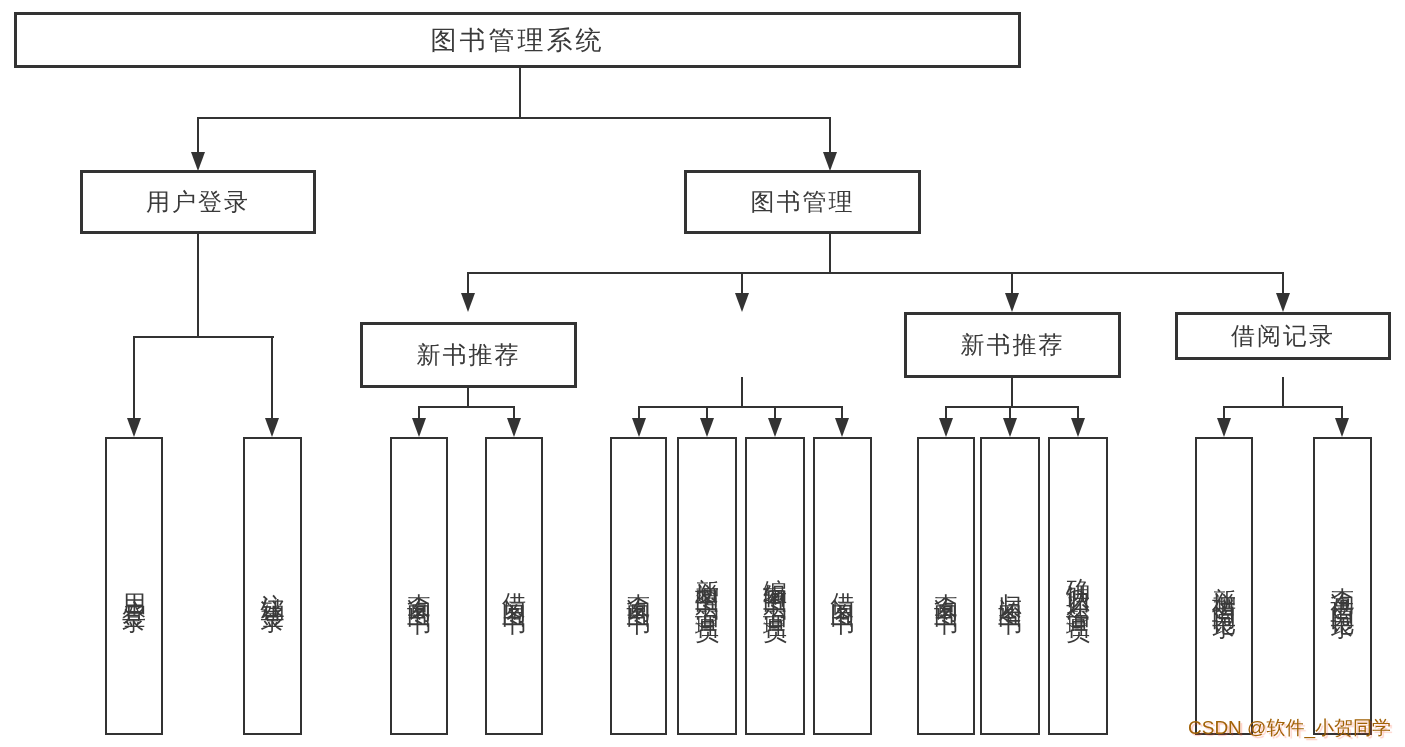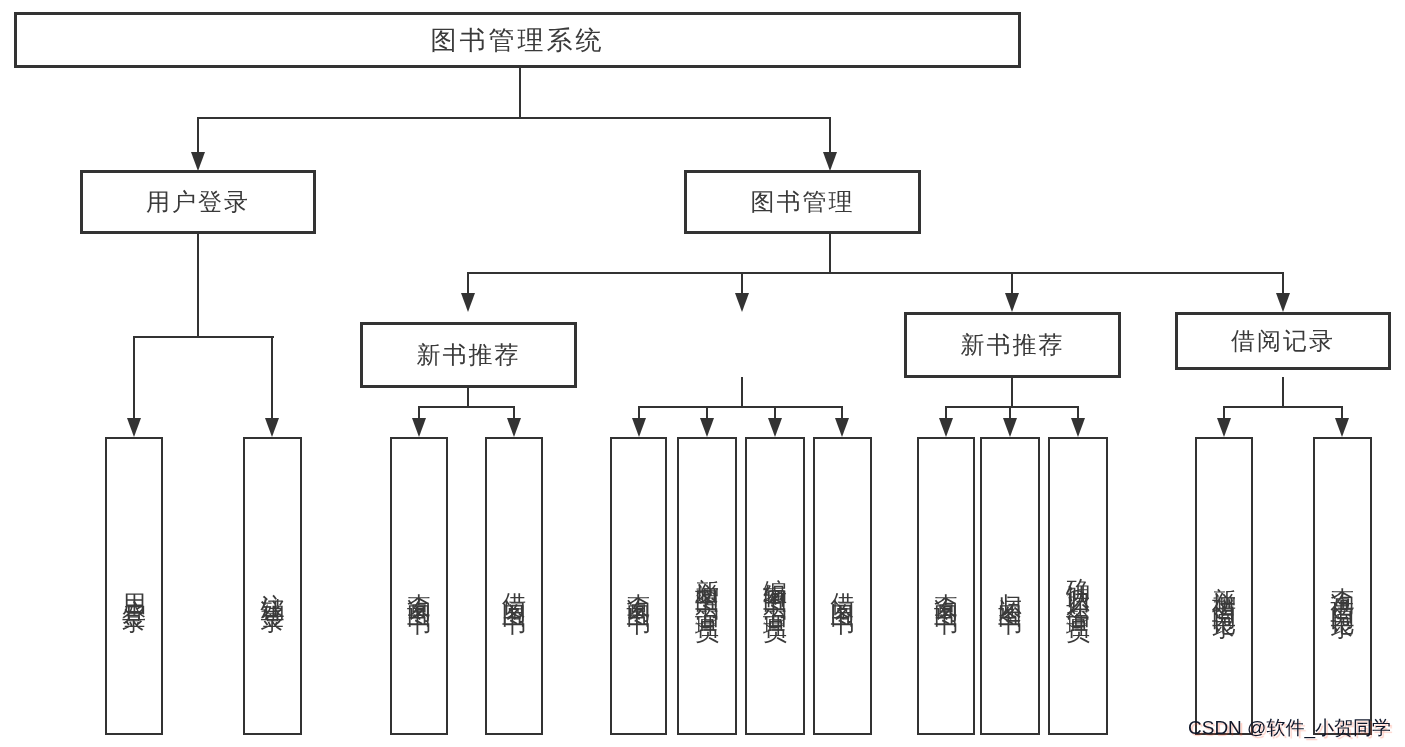--- a/index.html
+++ b/index.html
@@ -22,37 +22,37 @@
   .hl,.vl{position:absolute;background:#333333;z-index:1;}
   .hl{height:2px;}
   .vl{width:2px;}
   .ah{
     position:absolute;width:0;height:0;z-index:1;
     border-left:7px solid transparent;border-right:7px solid transparent;
     border-top:19px solid #333333;
   }
   .watermark{
     position:absolute;left:1188px;top:715px;z-index:3;
-    font-size:19px;color:#0f172a;white-space:nowrap;
+    font-size:19px;color:#a16207;white-space:nowrap;
     text-shadow:2px 2px 1px rgba(252,85,49,0.30);
   }
 </style>
 </head>
 <body>
 
 <div class="canvas">
 
   <div class="box root" style="left:14px;top:12px;width:1007px;height:56px">图书管理系统</div>
 
   <div class="box" style="left:80px;top:170px;width:236px;height:64px">用户登录</div>
   <div class="box" style="left:684px;top:170px;width:237px;height:64px">图书管理</div>
 
   <div class="box" style="left:360px;top:322px;width:217px;height:66px">新书推荐</div>
   <div class="box" style="left:904px;top:312px;width:217px;height:66px">新书推荐</div>
-  <div class="box" style="left:1175px;top:312px;width:216px;height:58px">借阅记录</div>
+  <div class="box" style="left:1175px;top:312px;width:216px;height:48px">借阅记录</div>
 
   <div class="box leaf" style="left:105px;top:437px;width:58px;height:298px">用户登录</div>
   <div class="box leaf" style="left:243px;top:437px;width:59px;height:298px">注销登录</div>
 
   <div class="box leaf" style="left:390px;top:437px;width:58px;height:298px">查询图书</div>
   <div class="box leaf" style="left:485px;top:437px;width:58px;height:298px">借阅图书</div>
 
   <div class="box leaf" style="left:610px;top:437px;width:57px;height:298px">查询图书</div>
   <div class="box leaf" style="left:677px;top:437px;width:60px;height:298px">新增图书（管理员）</div>
   <div class="box leaf" style="left:745px;top:437px;width:60px;height:298px">编辑图书（管理员）</div>

